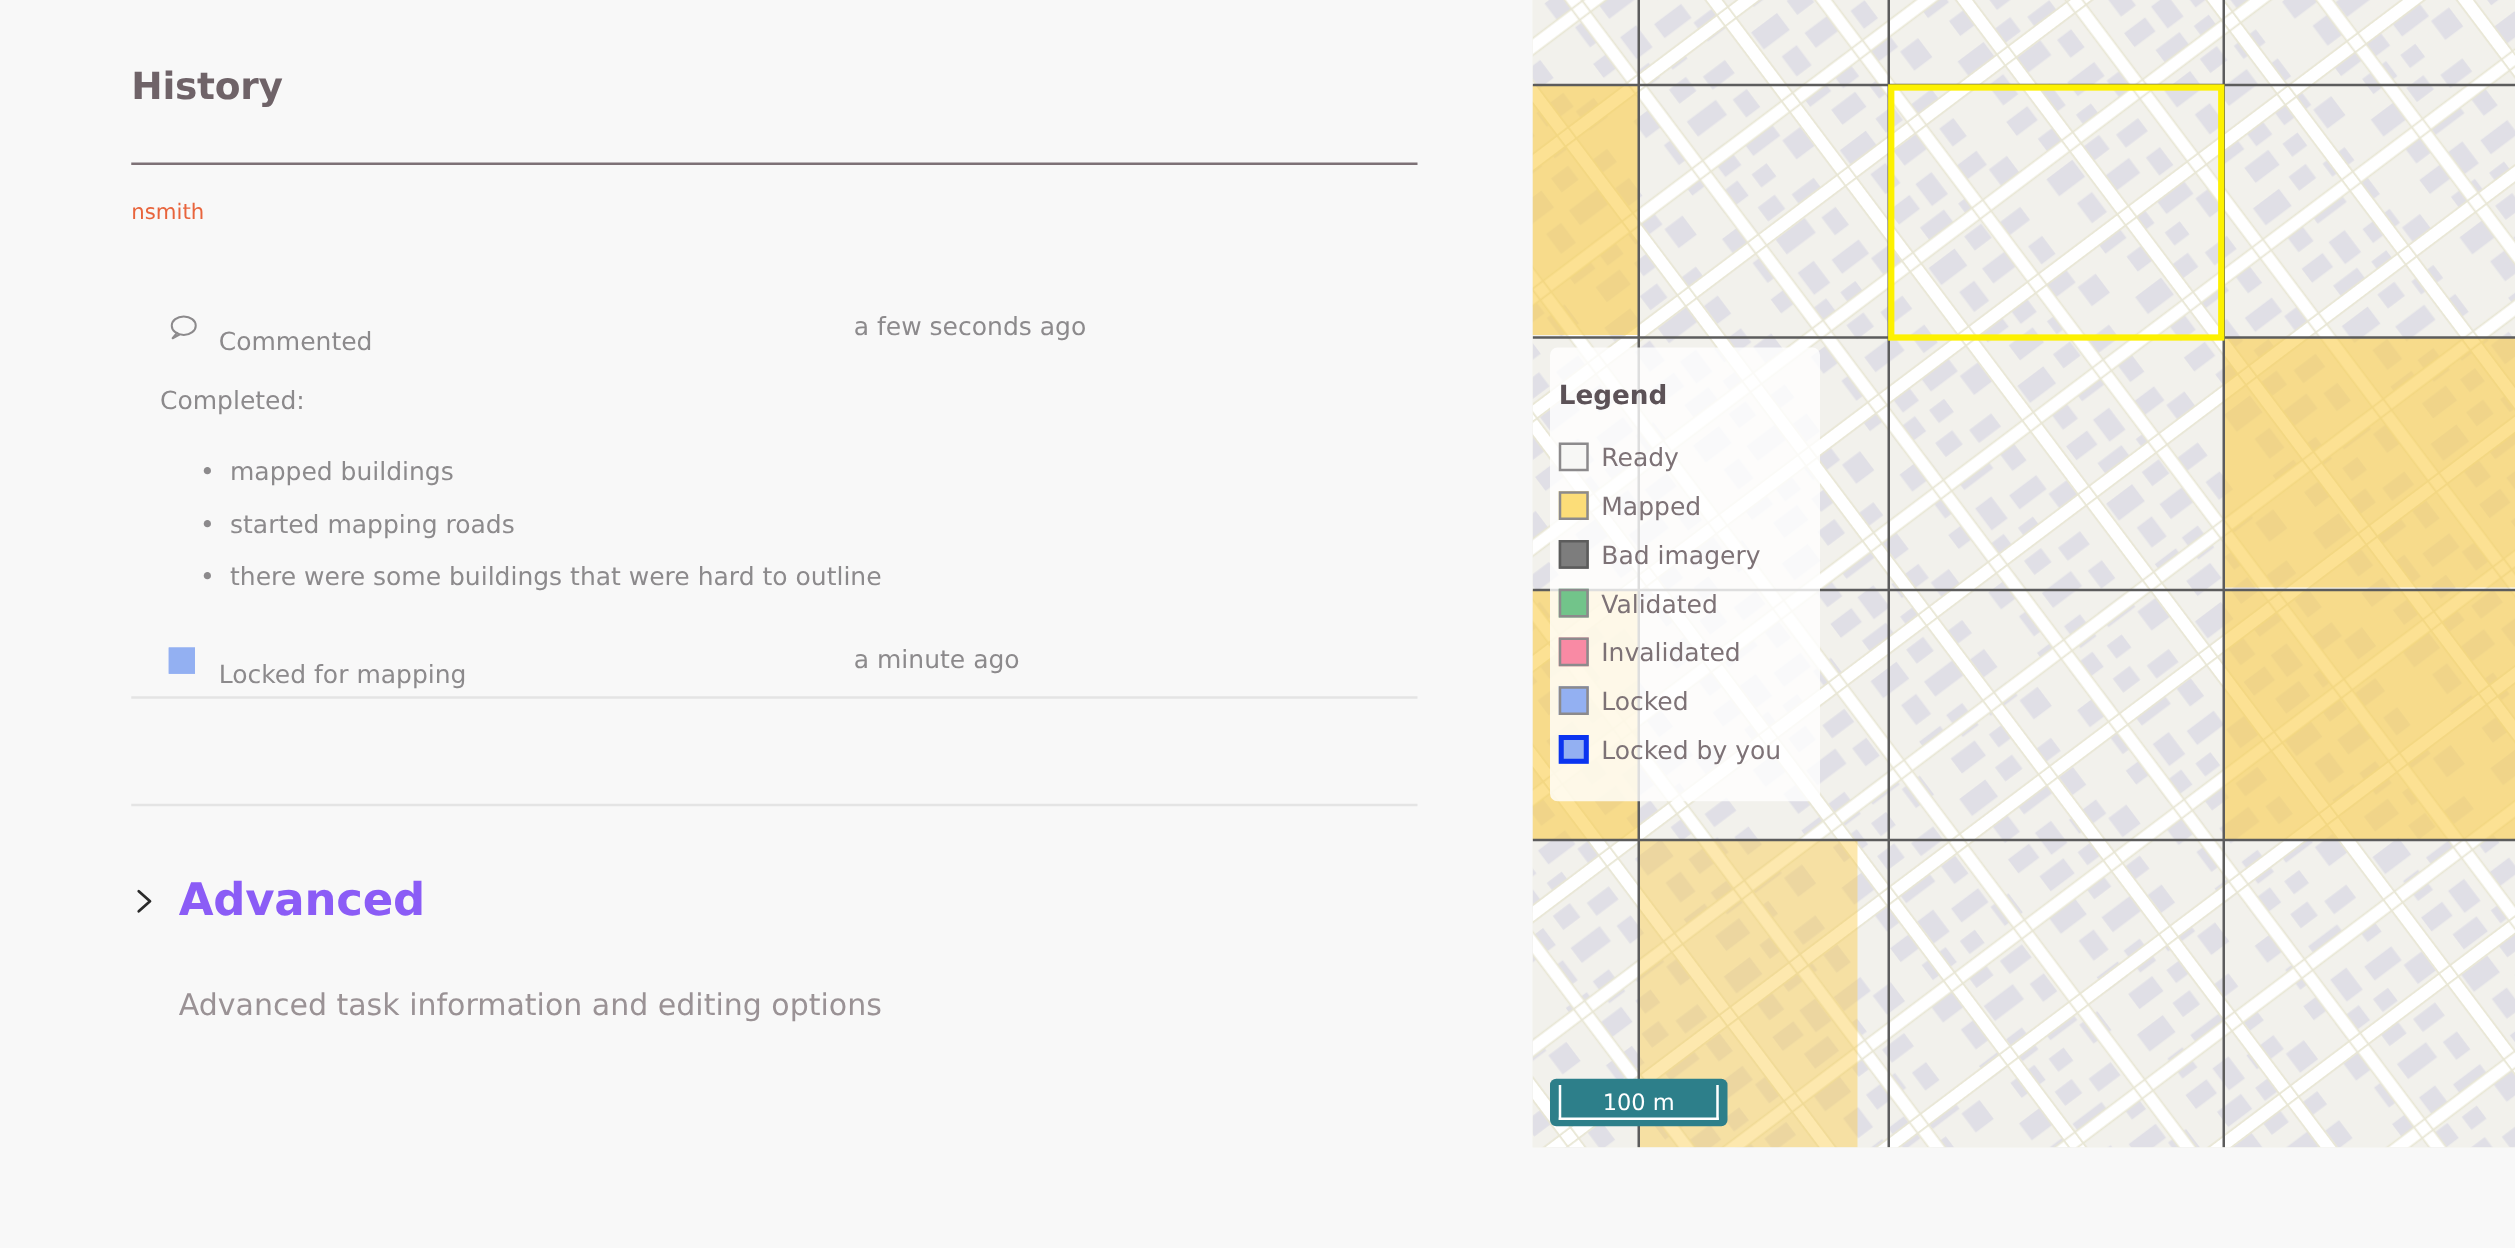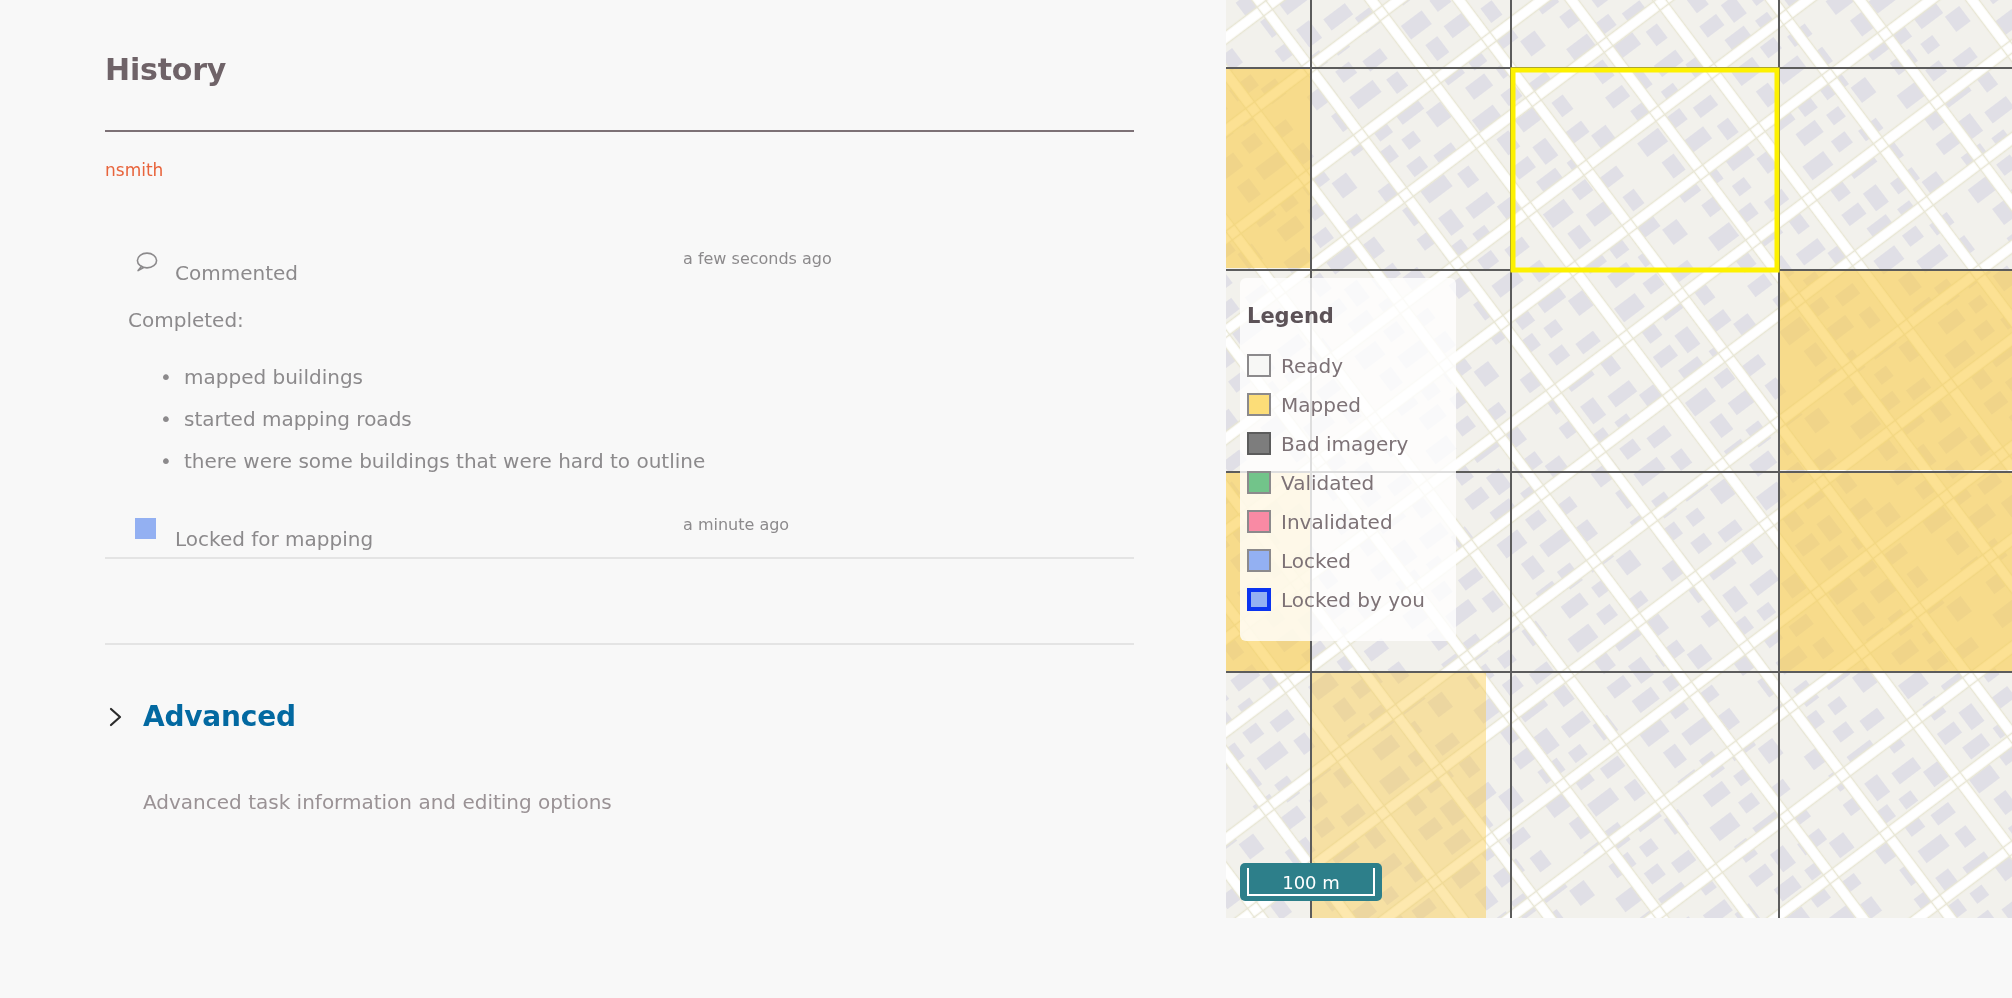--- a/index.html
+++ b/index.html
@@ -42,21 +42,21 @@
     position: absolute; left: 30px; top: 0;
     width: 34px; height: 30px;
     display: flex; align-items: center;
   }
   .entry-label {
     position: absolute; left: 70px; top: 2px;
     font-size: 20px; color: #8c8a8c; margin-top: 12px;
   }
   .entry-time {
     position: absolute; left: 578px; top: 2px;
-    font-size: 16px; color: #8c8a8c;
+    font-size: 20px; color: #8c8a8c;
   }
 
   #comment-row { top: 247px; }
   #lock-row { top: 513px; }
 
   .swatch-lock {
     width: 21px; height: 21px;
     background: #93b0f2; border: 1px solid #93b0f2;
   }
 
@@ -91,26 +91,26 @@
   #advanced-header {
     position: absolute; left: 105px; top: 700px;
     display: flex; align-items: center; cursor: pointer;
   }
   #advanced-chevron {
     width: 22px; height: 30px;
     display: flex; align-items: center; justify-content: center;
     margin-right: 16px;
   }
   #advanced-title {
-    font-size: 28px; font-weight: bold; color: #0369a1;
+    font-size: 36px; font-weight: bold; color: #8b5cf6;
     letter-spacing: -0.2px;
   }
   #advanced-desc {
     position: absolute; left: 143px; top: 790px;
-    font-size: 20px; color: #9a9295;
+    font-size: 24px; color: #9a9295;
   }
 
   
   #map-panel {
     position: absolute; left: 1226px; top: 0;
     width: 786px; height: 918px;
     overflow: hidden;
     background: #f2f1ec;
   }
   #map-canvas {

